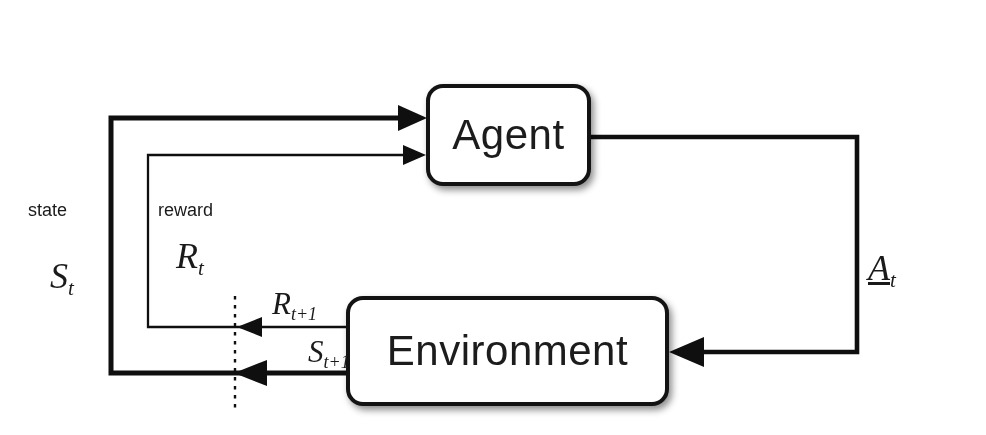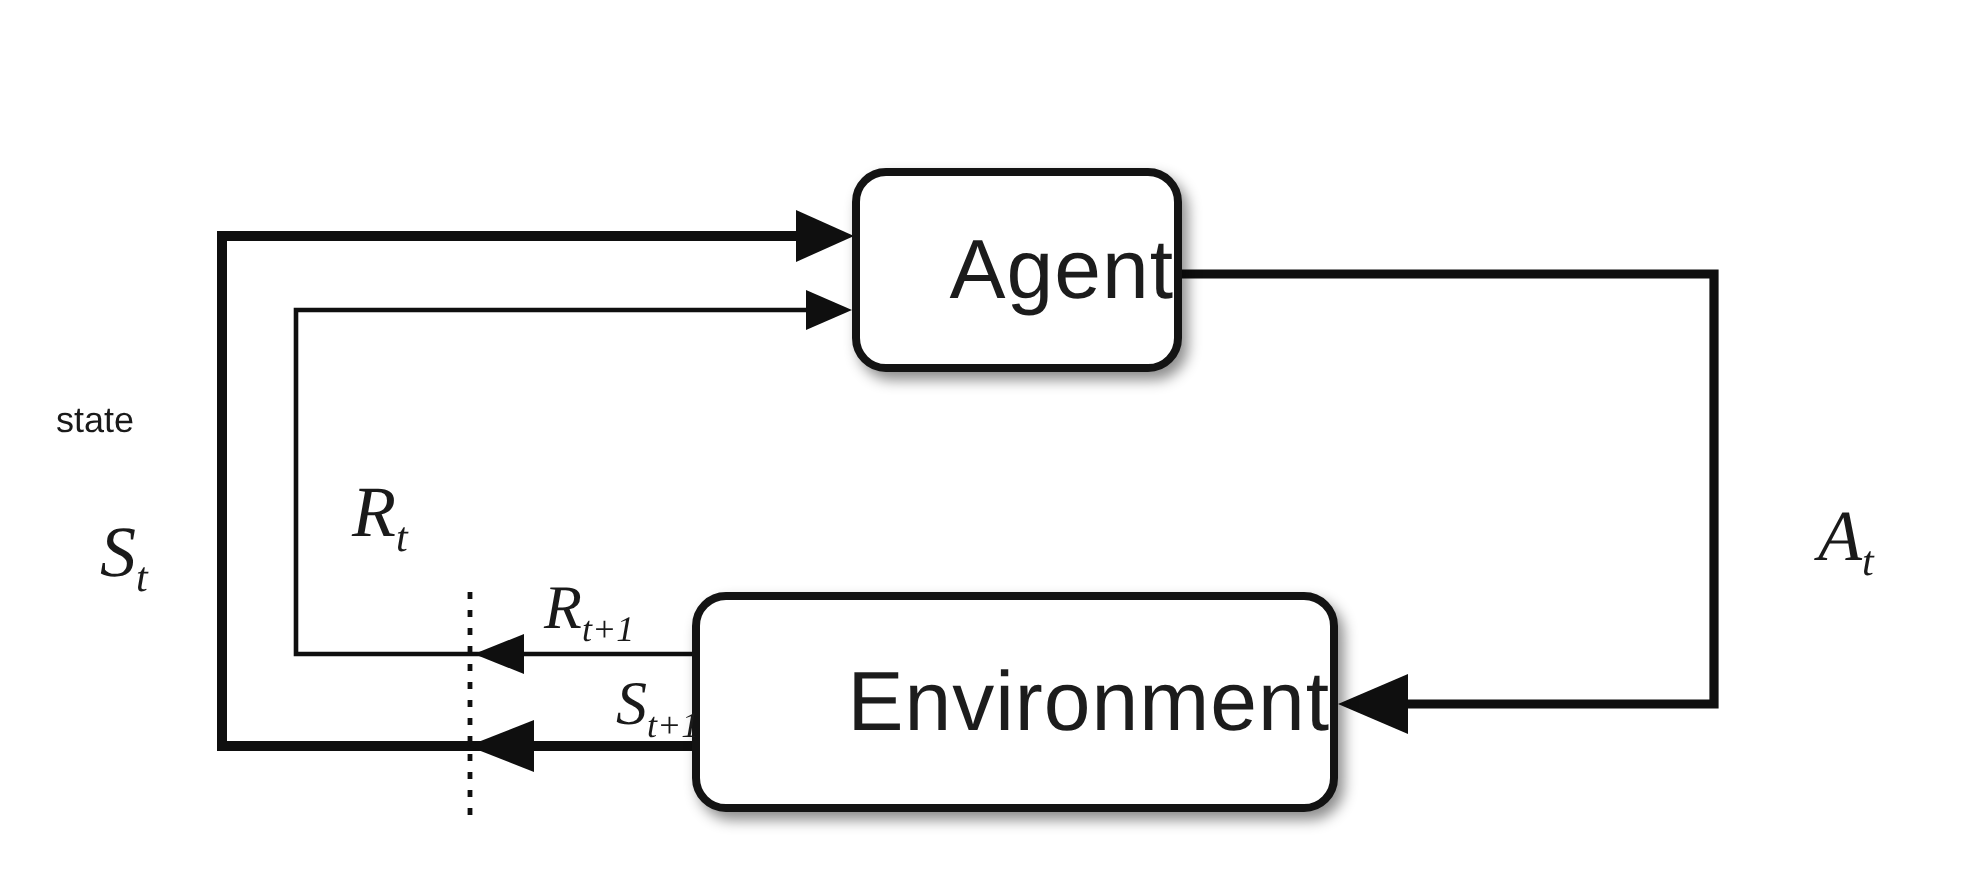--- a/index.html
+++ b/index.html
@@ -17,21 +17,21 @@
     width: 986px; height: 435px;
   }
   .box {
     position: absolute;
     background: #ffffff;
     border: 4px solid #131313;
     border-radius: 17px;
     box-shadow: 3px 4px 7px rgba(0,0,0,0.45);
     display: flex;
     align-items: center;
-    justify-content: flex-end;
+    justify-content: center;
     font-size: 42px;
     color: #1c1c1c;
     letter-spacing: 0.5px;
   }
   #agent-box { left: 426px; top: 84px; width: 157px; height: 94px; }
   #env-box   { left: 346px; top: 296px; width: 315px; height: 102px; }
   .word {
     position: absolute;
     font-size: 18px;
     color: #1a1a1a;
@@ -50,21 +50,21 @@
     vertical-align: -0.35em;
     letter-spacing: 0;
   }
   .math.small { font-size: 31px; }
   .math.small sub { font-size: 18px; }
   #state-word  { left: 28px;  top: 200px; }
   #state-sym   { left: 50px;  top: 238px; margin-top: 20px; }
   #reward-word { left: 158px; top: 200px; }
   #reward-sym  { left: 160px; top: 238px; margin-left: 16px; }
   #action-word { left: 871px; top: 212px; }
-  #action-sym  { left: 909px; top: 250px; }
+  #action-sym  { left: 868px; top: 250px; text-decoration: underline; }
   #next-reward-sym { left: 272px; top: 288px; text-align: right; }
   #next-state-sym  { left: 276px; top: 336px; margin-left: 32px; }
 </style>
 </head>
 <body>
 
 <div id="canvas">
 
   <svg id="lines" viewBox="0 0 986 435" xmlns="http://www.w3.org/2000/svg">
 
@@ -87,20 +87,21 @@
     <span>Agent</span>
   </div>
 
   <div class="box" id="env-box">
     <span>Environment</span>
   </div>
 
   <div class="word" id="state-word">state</div>
   <div class="math" id="state-sym"><span>S</span><sub>t</sub></div>
 
+  <div class="word" id="reward-word">reward</div>
   <div class="math" id="reward-sym"><span>R</span><sub>t</sub></div>
 
   <div class="math" id="action-sym"><span>A</span><sub>t</sub></div>
 
   <div class="math small" id="next-reward-sym"><span>R</span><sub>t+1</sub></div>
 
   <div class="math small" id="next-state-sym"><span>S</span><sub>t+1</sub></div>
 
 </div>
 

